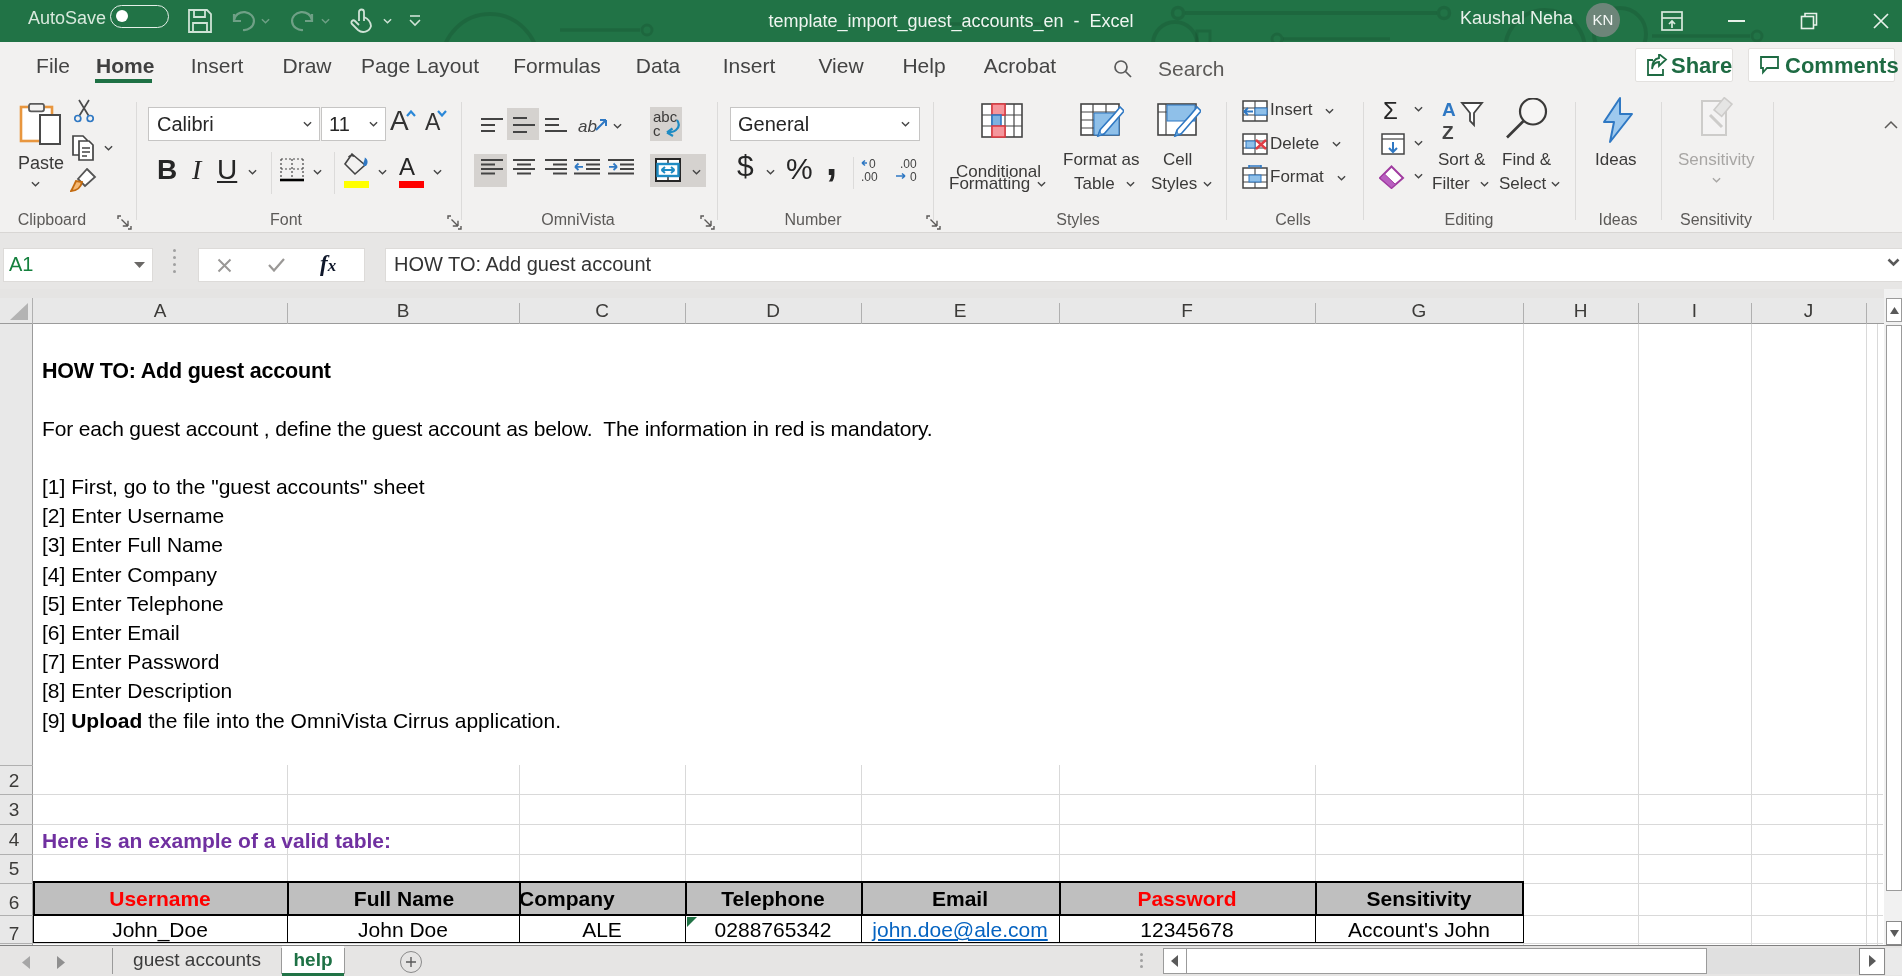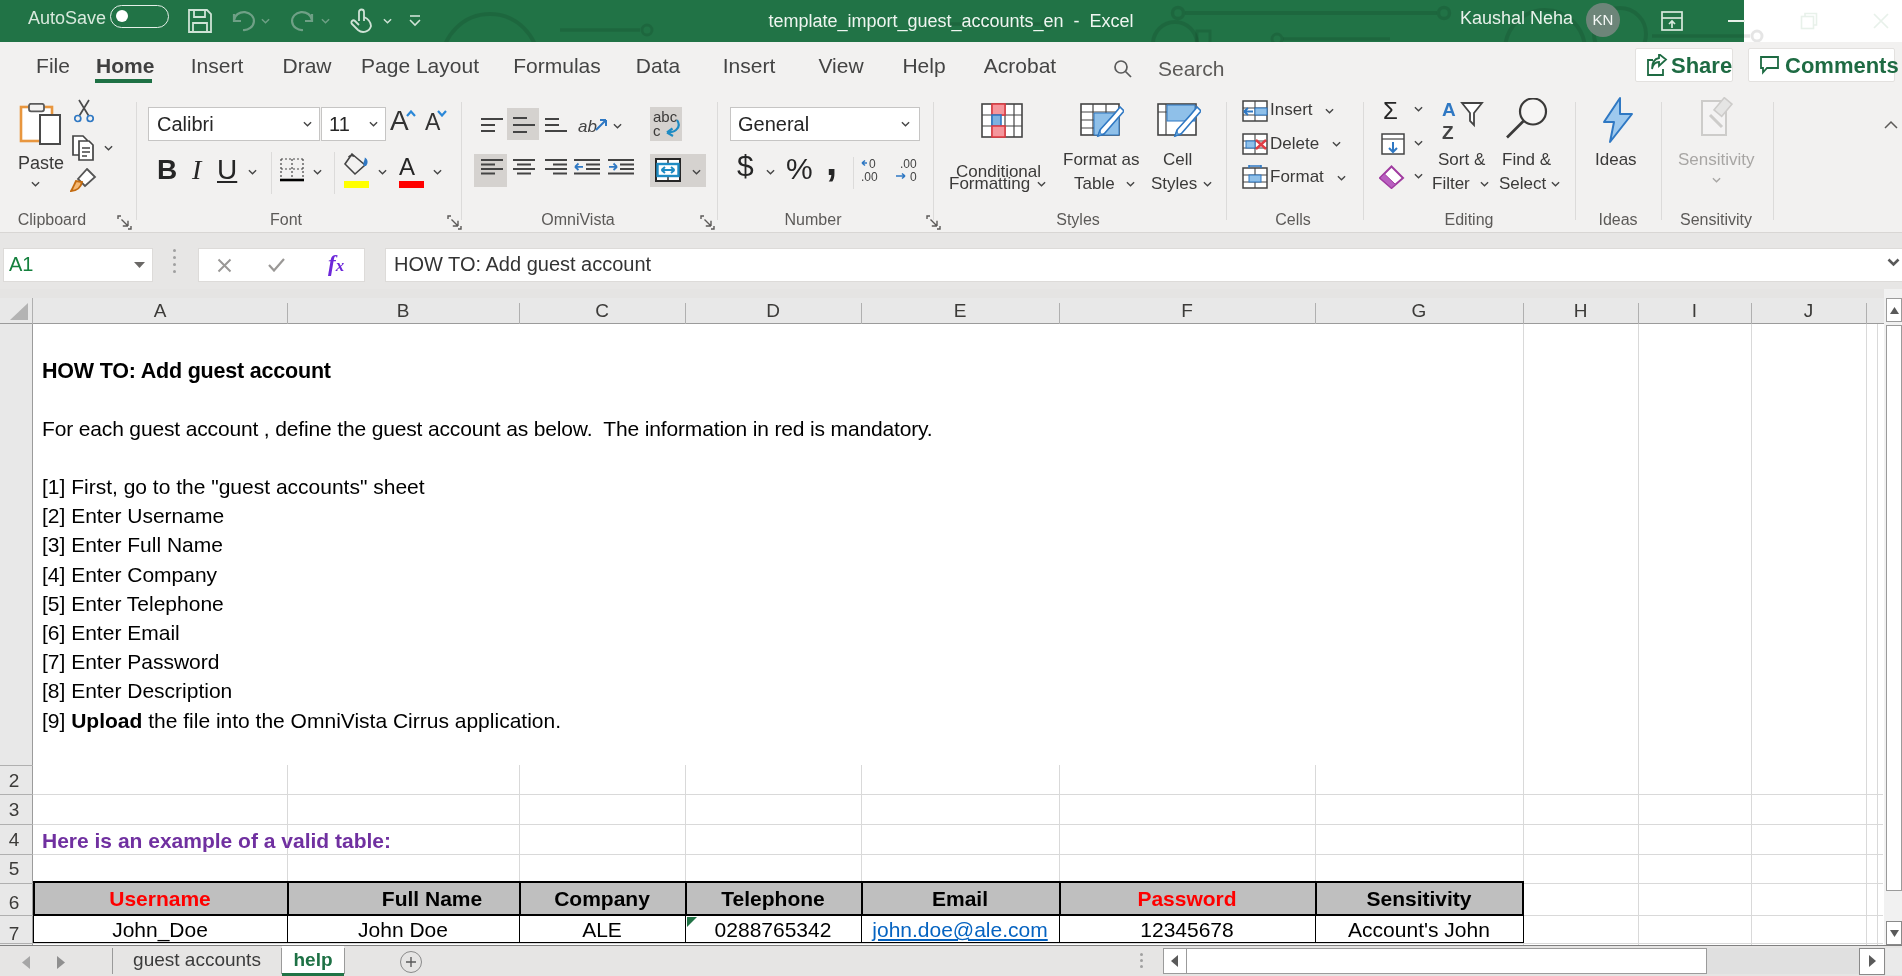--- a/index.html
+++ b/index.html
@@ -1,20 +1,20 @@
 <!DOCTYPE html>
 <html><head>
 <meta charset="utf-8">
 <style>
 * { margin:0; padding:0; box-sizing:border-box; }
 html,body { width:1902px; height:976px; overflow:hidden; }
 body { font-family:"Liberation Sans", sans-serif; position:relative; background:#fff; }
 .abs { position:absolute; }
 
-#titlebar { position:absolute; left:0; top:0; width:1744px; height:42px; background:#217346; color:#e8f1ea;text-decoration:underline; }
+#titlebar { position:absolute; left:0; top:0; width:1902px; height:42px; background:#217346; color:#e8f1ea;text-decoration:underline; }
 #titlebar svg { display:block; }
 
 #menubar { position:absolute; left:0; top:42px; width:1902px; height:53px; background:#f2f1f0; }
 .mtab { position:absolute; top:0; height:53px; line-height:48px; font-size:21px; color:#444; text-align:center; }
 
 #ribbon { position:absolute; left:0; top:95px; width:1902px; height:137px; background:#f2f1f0; }
 .gsep { position:absolute; top:7px; width:1px; height:118px; background:#dcdbda; }
 .glabel { position:absolute; top:116px; font-size:16px; color:#5c5a58; text-align:center; transform:translateX(-50%); }
 .dlg { position:absolute; width:15px; height:15px; }
 .rbtn-gray { position:absolute; background:#d5d2cf; }
@@ -565,21 +565,21 @@
   <div class="abs" style="left:173px;top:23px;width:3px;height:3px;background:#a0a0a0;border-radius:50%;"></div>
   <div class="abs" style="left:173px;top:30px;width:3px;height:3px;background:#a0a0a0;border-radius:50%;"></div>
   <div class="abs" style="left:173px;top:37px;width:3px;height:3px;background:#a0a0a0;border-radius:50%;"></div>
   <div class="abs" style="left:198px;top:15px;width:167px;height:34px;background:#fff;border:1px solid #dddbd9;"></div>
   <svg class="abs" style="left:217px;top:25px" width="15" height="15" viewBox="0 0 15 15">
       <path d="M1.5 1.5 L13.5 13.5 M13.5 1.5 L1.5 13.5" stroke="#9a9896" stroke-width="2" fill="none"></path>
     </svg>
   <svg class="abs" style="left:268px;top:25px" width="17" height="14" viewBox="0 0 17 14">
       <path d="M1 7 L6 12.5 L16 1" stroke="#9a9896" stroke-width="2.2" fill="none"></path>
     </svg>
-  <div class="abs" style="left:328px;top:18px;font-size:23px;font-style:italic;color:#6d28d9;font-family:'Liberation Serif',serif;font-weight:bold;">f<span style="font-size:17px;">x</span></div>
+  <div class="abs" style="left:320px;top:18px;font-size:23px;font-style:italic;color:#0f172a;font-family:'Liberation Serif',serif;font-weight:bold;">f<span style="font-size:17px;">x</span></div>
   <div class="abs" style="left:385px;top:15px;width:1517px;height:34px;background:#fff;border:1px solid #dddbd9;border-right:none;"></div>
   <div class="abs" style="left:394px;top:20px;font-size:20px;color:#333;">HOW TO: Add guest account</div>
   <svg class="abs" style="left:1887px;top:25px" width="13" height="9" viewBox="0 0 13 9">
       <path d="M1.5 1.5 L6.5 6.5 L11.5 1.5" stroke="#595959" stroke-width="2.6" fill="none"></path>
     </svg>
 </div>
 <div id="grid">
 
   <div class="abs" style="left:0;top:9px;width:1884px;height:26px;background:#e8e8e8;border-bottom:1px solid #9b9b9b;"></div>
 
@@ -662,22 +662,22 @@
   <div class="cellline" style="left:42px;top:540px;font-weight:bold;color:#7030a0;">Here is an example of a valid table:</div>
 
   <div class="abs" style="left:33px;top:592px;width:1491px;height:35px;background:#bfbfbf;border:2px solid #000;"></div>
   <div class="abs" style="left:287px;top:594px;width:2px;height:33px;background:#000;"></div>
   <div class="abs" style="left:519px;top:594px;width:2px;height:33px;background:#000;"></div>
   <div class="abs" style="left:685px;top:594px;width:2px;height:33px;background:#000;"></div>
   <div class="abs" style="left:861px;top:594px;width:2px;height:33px;background:#000;"></div>
   <div class="abs" style="left:1059px;top:594px;width:2px;height:33px;background:#000;"></div>
   <div class="abs" style="left:1315px;top:594px;width:2px;height:33px;background:#000;"></div>
   <div class="cellline" style="left:33px;top:598px;width:254px;text-align:center;font-weight:bold;color:#fe0000;">Username</div>
-  <div class="cellline" style="left:298px;top:598px;width:268px;text-align:center;font-weight:bold;">Full Name</div>
-  <div class="cellline" style="left:519px;top:598px;width:166px;text-align:center;font-weight:bold;">Company</div>
+  <div class="cellline" style="left:270px;top:598px;width:268px;text-align:center;font-weight:bold;">Full Name</div>
+  <div class="cellline" style="left:519px;top:598px;width:166px;font-weight:bold;">Company</div>
   <div class="cellline" style="left:685px;top:598px;width:176px;text-align:center;font-weight:bold;">Telephone</div>
   <div class="cellline" style="left:861px;top:598px;width:198px;text-align:center;font-weight:bold;">Email</div>
   <div class="cellline" style="left:1059px;top:598px;width:256px;text-align:center;font-weight:bold;color:#fe0000;">Password</div>
   <div class="cellline" style="left:1315px;top:598px;width:208px;text-align:center;font-weight:bold;">Sensitivity</div>
 
   <div class="abs" style="left:33px;top:627px;width:1491px;height:27px;border:1px solid #000;border-top:none;"></div>
   <div class="abs" style="left:287px;top:627px;width:1px;height:27px;background:#000;"></div>
   <div class="abs" style="left:519px;top:627px;width:1px;height:27px;background:#000;"></div>
   <div class="abs" style="left:685px;top:627px;width:1px;height:27px;background:#000;"></div>
   <div class="abs" style="left:861px;top:627px;width:1px;height:27px;background:#000;"></div>

